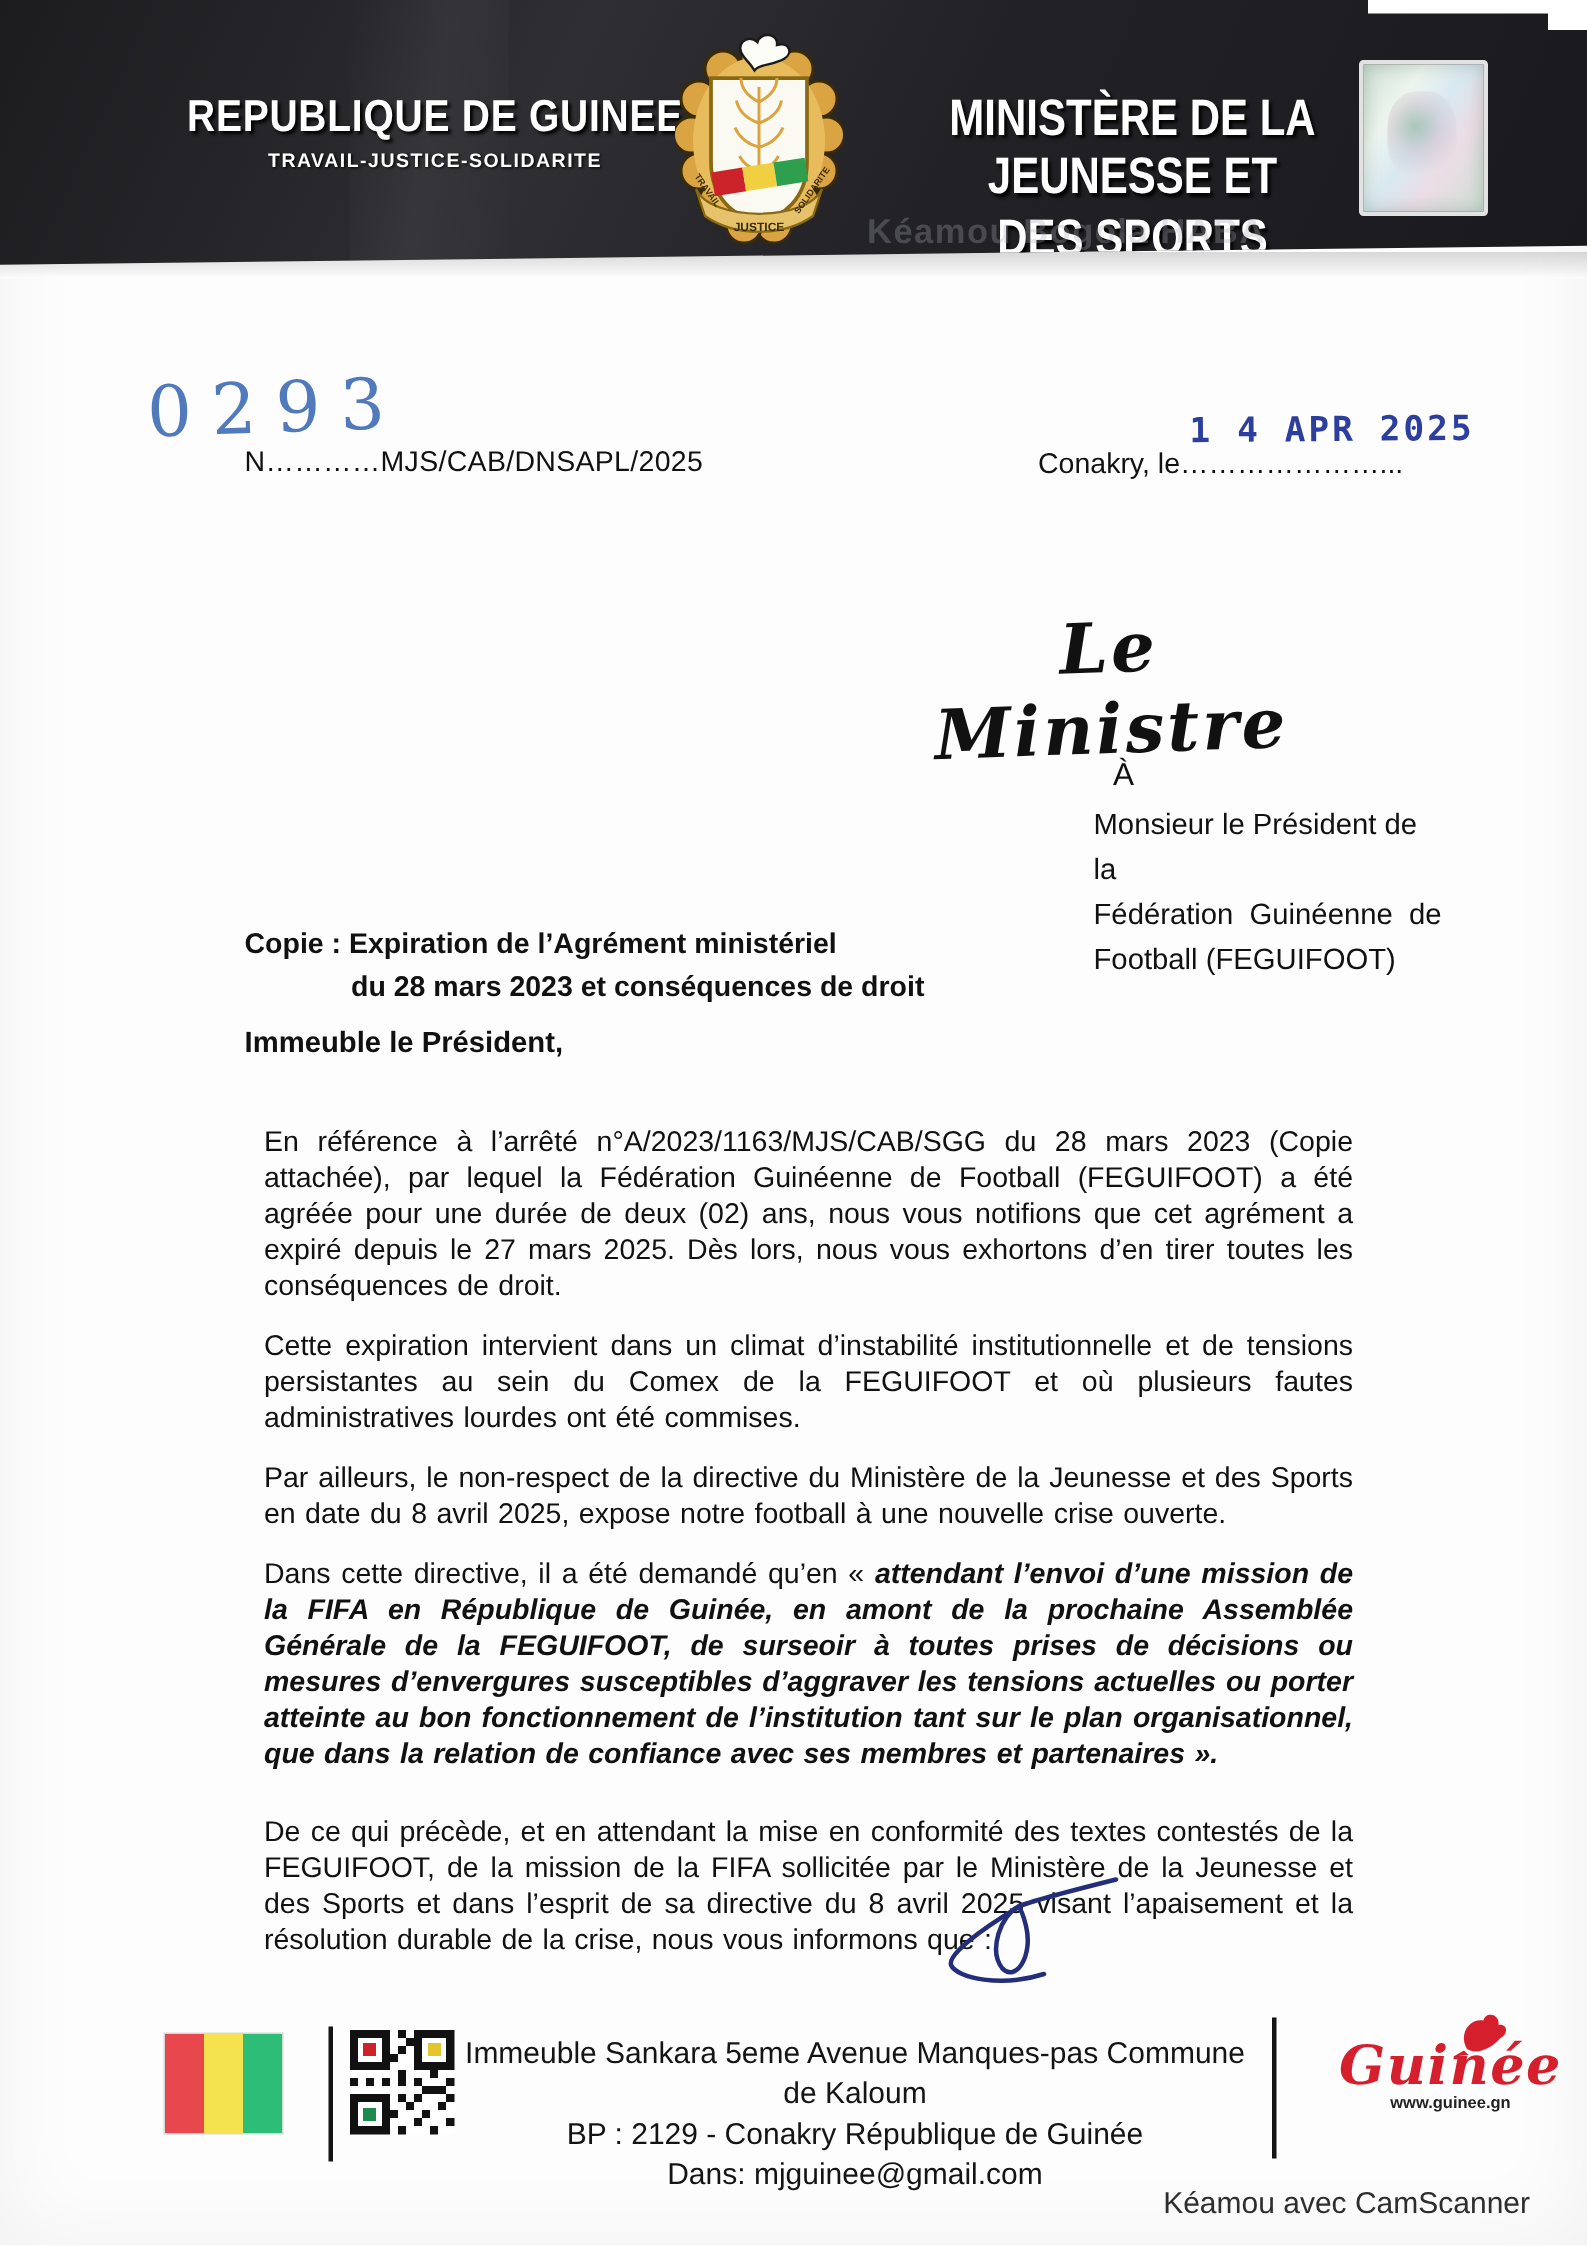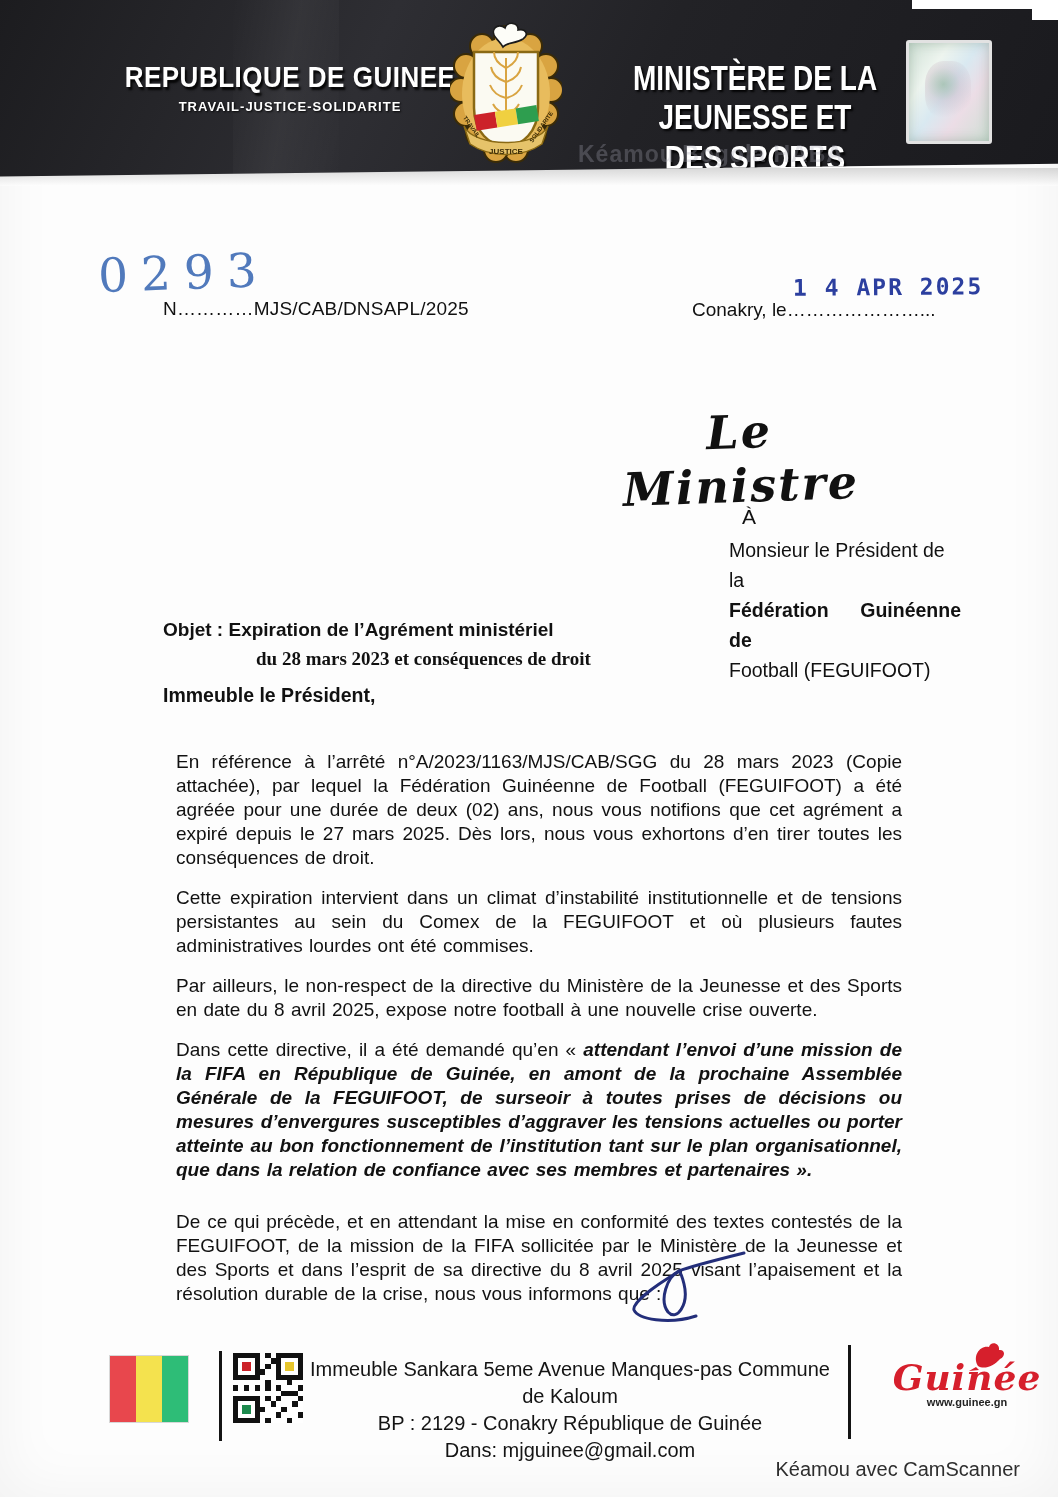--- a/index.html
+++ b/index.html
@@ -39,24 +39,24 @@
   .ref-line{position:absolute;left:163px;top:298px;font-size:19px;letter-spacing:.2px;}
   .place-line{position:absolute;left:692px;top:299px;font-size:19px;}
   .date-stamp{position:absolute;left:793px;top:274px;font-family:"DejaVu Sans Mono",monospace;
         font-size:23px;font-weight:bold;color:#2c3f9f;letter-spacing:2px;transform:rotate(-.5deg);}
   
   .minister-title{position:absolute;left:600px;top:405px;width:280px;text-align:center;
         font-family:"DejaVu Serif",serif;font-style:italic;font-weight:bold;font-size:46px;
         transform:rotate(-2deg);letter-spacing:2px;}
   .salutation{position:absolute;left:742px;top:505px;font-size:21px;}
   .recipient{position:absolute;left:688px;top:535px;width:232px;font-size:19.5px;line-height:30px;margin-left:41px;}
-  .recipient .jl{text-align:justify;text-align-last:justify;font-weight:bold;}
+  .recipient .jl{text-align:justify;text-align-last:justify;}
   
   .objet{position:absolute;left:163px;top:615px;font-size:19px;font-weight:bold;line-height:29px;}
-  .objet .indent{margin-left:93px;font-family:Liberation Serif, serif;}
+  .objet .indent{margin-left:71px;}
   .greeting{position:absolute;left:163px;top:684px;font-size:19.5px;font-weight:bold;}
   .body-text{position:absolute;left:160px;top:734px;width:758px;font-size:19px;line-height:24px;
         text-align:justify;word-spacing:1px;}
   .body-text p{margin:16px;}
   .p1{margin-bottom:14px !important;}
   .p2{margin-bottom:16px !important;}
   .p4{margin-bottom:28px !important;}
   .quote{font-weight:bold;font-style:italic;}
   
   .signature{position:absolute;left:608px;top:1236px;}
@@ -152,21 +152,21 @@
   <div class="minister-title">Le Ministre</div>
 
   <div class="salutation">À</div>
   <div class="recipient">
     <div>Monsieur le Président de la</div>
     <div class="jl">Fédération Guinéenne de</div>
     <div>Football (FEGUIFOOT)</div>
   </div>
 
   <div class="objet">
-    <span>Objet :</span>
+    <span>Copie :</span>
     <span>Expiration de l’Agrément ministériel</span><br>
     <span class="indent">du 28 mars 2023 et conséquences de droit</span>
   </div>
 
   <div class="greeting">Immeuble le Président,</div>
 
   <div class="body-text">
     <p class="p1">En référence à l’arrêté n°A/2023/1163/MJS/CAB/SGG du 28 mars 2023 (Copie attachée), par lequel la Fédération Guinéenne de Football (FEGUIFOOT) a été agréée pour une durée de deux (02) ans, nous vous notifions que cet agrément a expiré depuis le 27 mars 2025. Dès lors, nous vous exhortons d’en tirer toutes les conséquences de droit.</p>
     <p class="p2">Cette expiration intervient dans un climat d’instabilité institutionnelle et de tensions persistantes au sein du Comex de la FEGUIFOOT et où plusieurs fautes administratives lourdes ont été commises.</p>
     <p class="p3">Par ailleurs, le non-respect de la directive du Ministère de la Jeunesse et des Sports en date du 8 avril 2025,  expose notre football à une nouvelle crise ouverte.</p>

